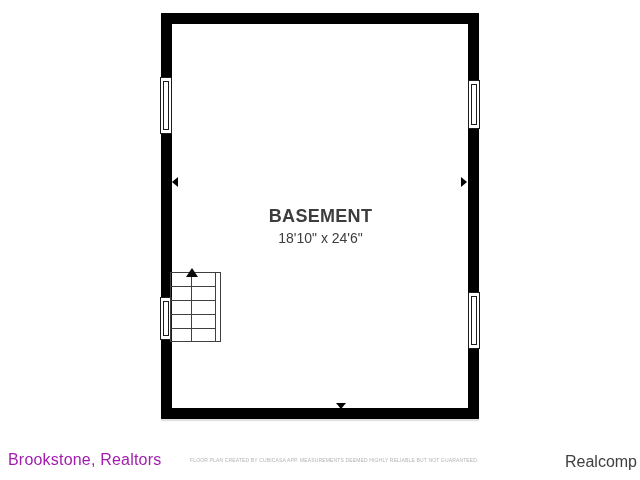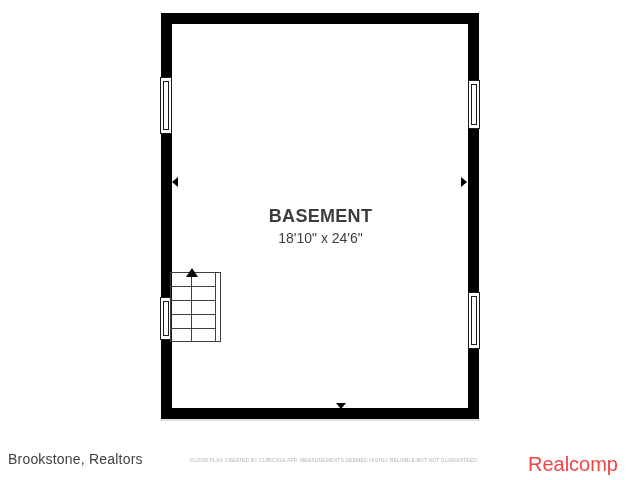--- a/index.html
+++ b/index.html
@@ -85,33 +85,33 @@
   .room-dims {
     font-size: 14px;
     font-weight: 400;
     margin-top: 3px;
   }
 
   
   .footer { position: absolute; left: 0; top: 440px; width: 640px; height: 40px; background: #ffffff; }
   .brand {
     position: absolute; left: 8px; top: 11px;
-    font-size: 14px; color: #404040; letter-spacing: 0.2px;
+    font-size: 16px; color: #a21caf; letter-spacing: 0.2px;
   }
   .disclaimer {
     position: absolute; left: 190px; top: 17px;
     font-size: 10px; color: #b3b3b3;
     white-space: nowrap;
     transform: scale(0.5);
     transform-origin: left top;
     letter-spacing: 0.3px;
   }
   .attribution {
-    position: absolute; right: 22px; top: 13px;
-    font-size: 20px; color: #ef4444;
+    position: absolute; right: 3px; top: 13px;
+    font-size: 16px; color: #404040;
   }
 </style>
 </head>
 <body>
 
 <div class="canvas">
 
   <div class="room"></div>
 
   <div class="window win-left-upper">

